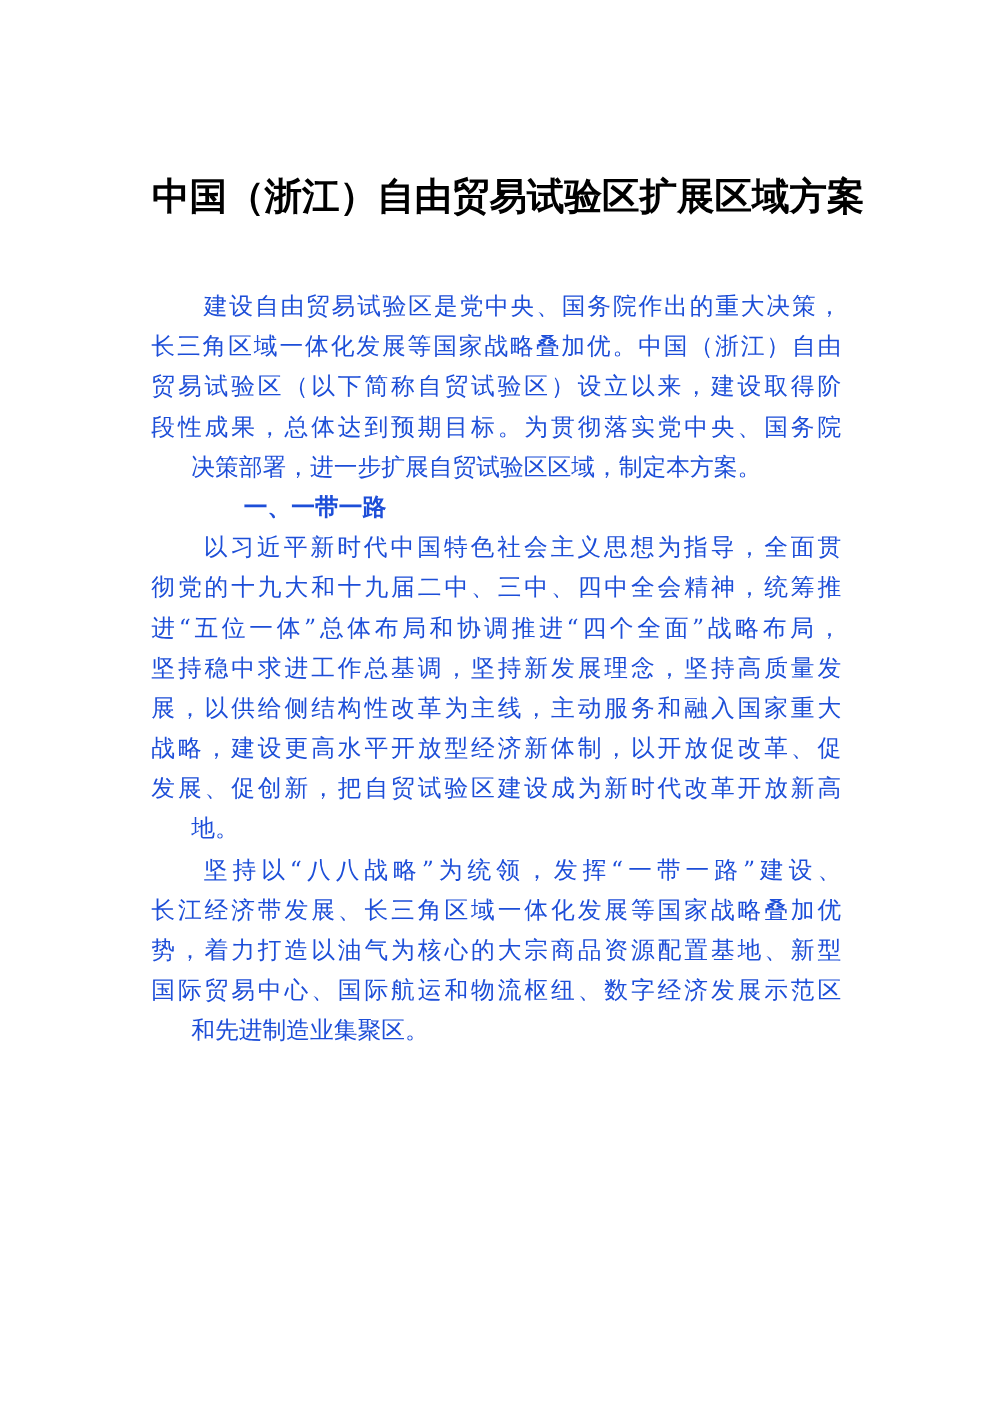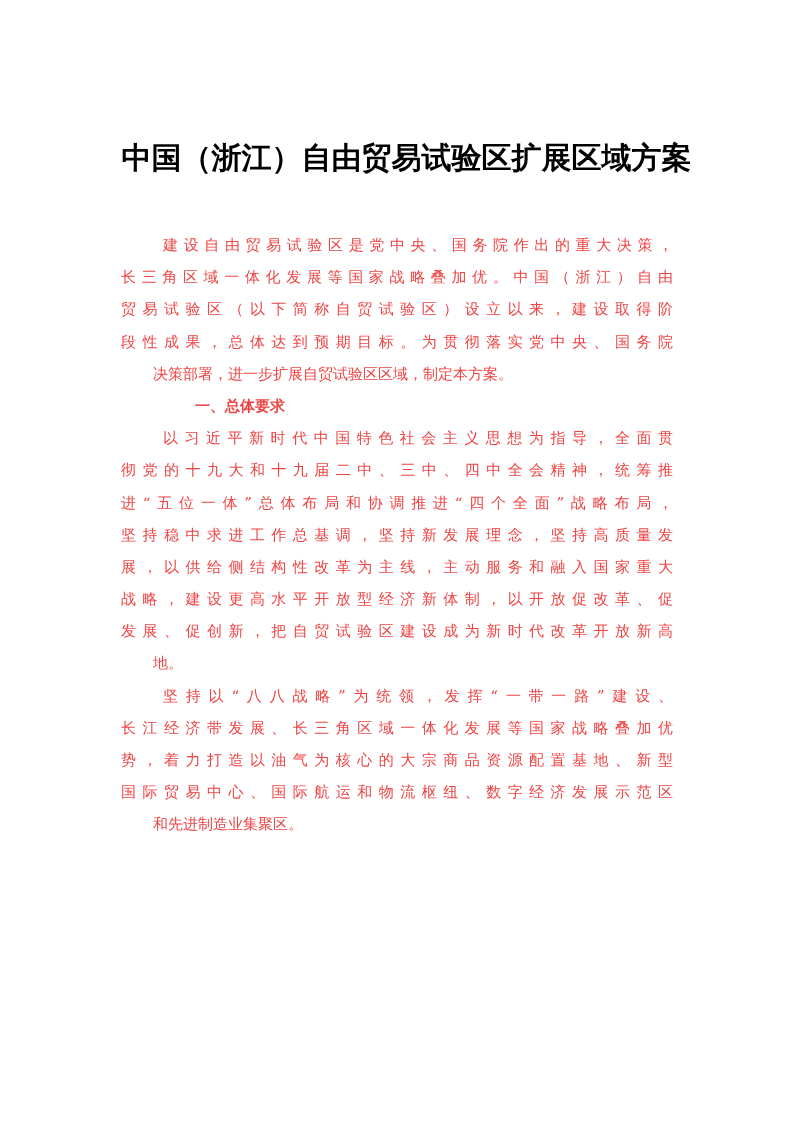--- a/index.html
+++ b/index.html
@@ -6,41 +6,41 @@
     body { width: 793px; height: 1122px; position: relative; overflow: hidden; }
     .page { position: absolute; left: 0; top: 0; width: 793px; height: 1122px; background: #ffffff; }
     .title {
       position: absolute; left: 0; top: 138px; width: 759px; text-align: center;
       font-family: "DejaVu Sans", "Liberation Sans", sans-serif; font-weight: bold;
       font-size: 30px; color: #000; letter-spacing: 0px; line-height: 40px; margin-left: 27px;
     }
     .body {
       position: absolute; left: 121px; top: 229px; width: 552px;
       font-family: "DejaVu Serif", "Liberation Serif", serif;
-      font-size: 15px; color: #ef4444; line-height: 32.2px;
+      font-size: 19px; color: #1d4ed8; line-height: 32.2px;
     }
     .line { display: block; white-space: nowrap; height: 32.2px; text-align: justify; text-align-last: justify; }
     .line.last { text-align-last: left; margin-left: 32px; }
     .indent { padding-left: 42px; }
     .h1 { font-family: "DejaVu Sans", "Liberation Sans", sans-serif; font-weight: bold; letter-spacing: 0px; }
   </style>
 </head>
 <body>
 
 <div class="page">
   <div class="title">中国（浙江）自由贸易试验区扩展区域方案</div>
 
   <div class="body">
     <span class="line indent">建设自由贸易试验区是党中央、国务院作出的重大决策，</span>
     <span class="line">长三角区域一体化发展等国家战略叠加优。中国（浙江）自由</span>
     <span class="line">贸易试验区（以下简称自贸试验区）设立以来，建设取得阶</span>
     <span class="line">段性成果，总体达到预期目标。为贯彻落实党中央、国务院</span>
     <span class="line last">决策部署，进一步扩展自贸试验区区域，制定本方案。</span>
 
-    <span class="line last indent h1">一、总体要求</span>
+    <span class="line last indent h1">一、一带一路</span>
 
     <span class="line indent">以习近平新时代中国特色社会主义思想为指导，全面贯</span>
     <span class="line">彻党的十九大和十九届二中、三中、四中全会精神，统筹推</span>
     <span class="line">进“五位一体”总体布局和协调推进“四个全面”战略布局，</span>
     <span class="line">坚持稳中求进工作总基调，坚持新发展理念，坚持高质量发</span>
     <span class="line">展，以供给侧结构性改革为主线，主动服务和融入国家重大</span>
     <span class="line">战略，建设更高水平开放型经济新体制，以开放促改革、促</span>
     <span class="line">发展、促创新，把自贸试验区建设成为新时代改革开放新高</span>
     <span class="line last">地。</span>
 

